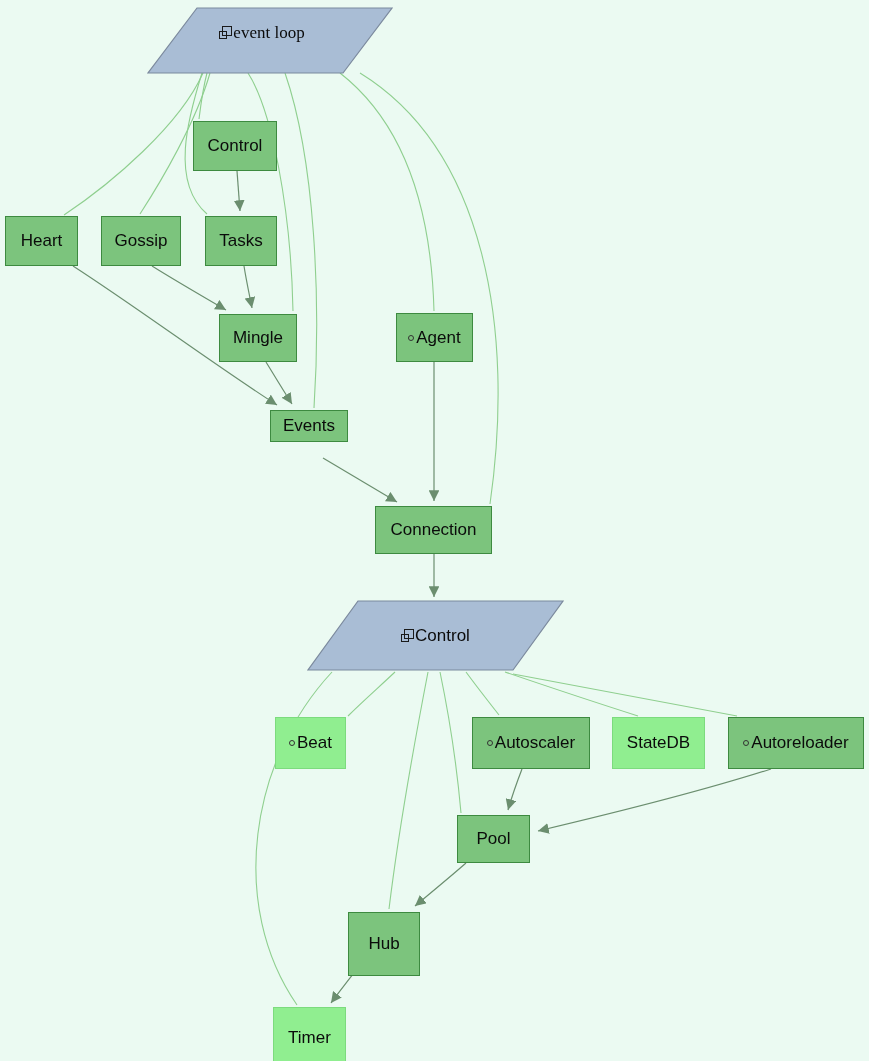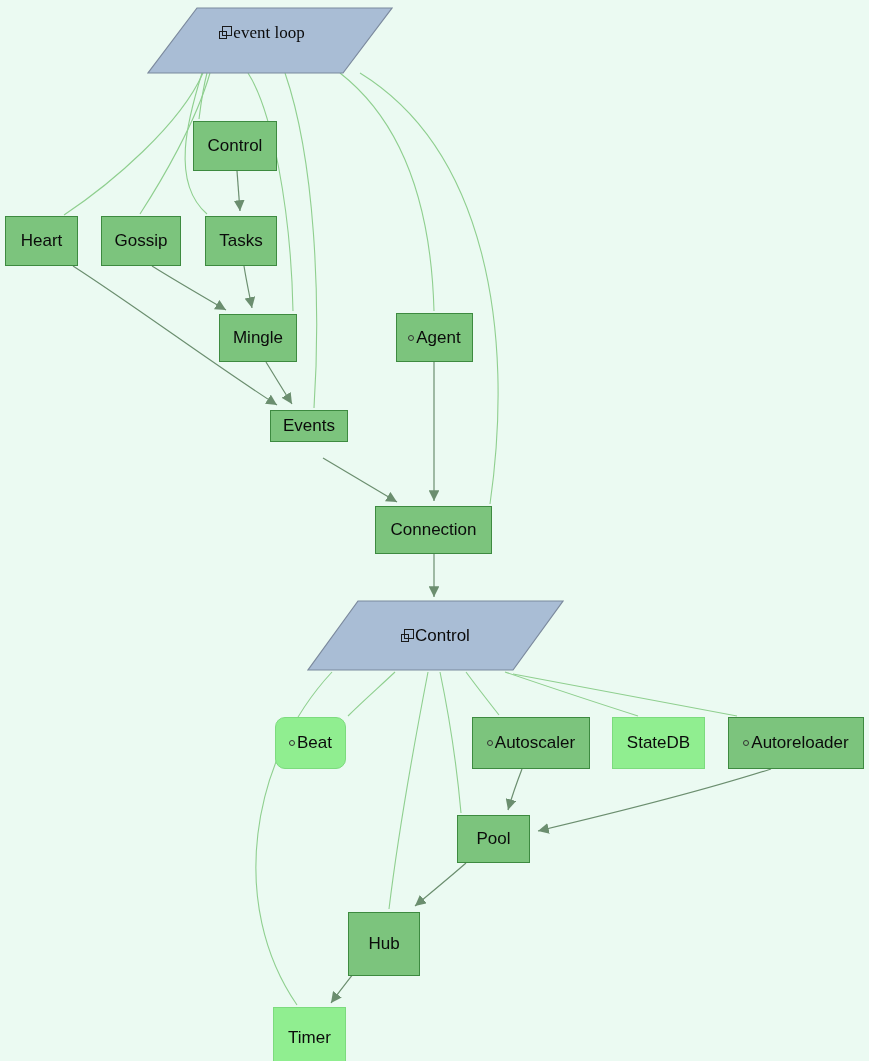--- a/index.html
+++ b/index.html
@@ -104,21 +104,21 @@
   <div class="node" style="left:396px;top:313px;width:77px;height:49px;">
     <span class="dot-icon"></span>
     <span>Agent</span>
   </div>
   <div class="node" style="left:270px;top:410px;width:78px;height:32px;">
     <span>Events</span>
   </div>
   <div class="node" style="left:375px;top:506px;width:117px;height:48px;">
     <span>Connection</span>
   </div>
-  <div class="node light" style="left:275px;top:717px;width:71px;height:52px;border-radius:10px;">
+  <div class="node light" style="left:275px;top:717px;width:71px;height:52px;">
     <span class="dot-icon"></span>
     <span>Beat</span>
   </div>
   <div class="node" style="left:472px;top:717px;width:118px;height:52px;">
     <span class="dot-icon"></span>
     <span>Autoscaler</span>
   </div>
   <div class="node light" style="left:612px;top:717px;width:93px;height:52px;">
     <span>StateDB</span>
   </div>

